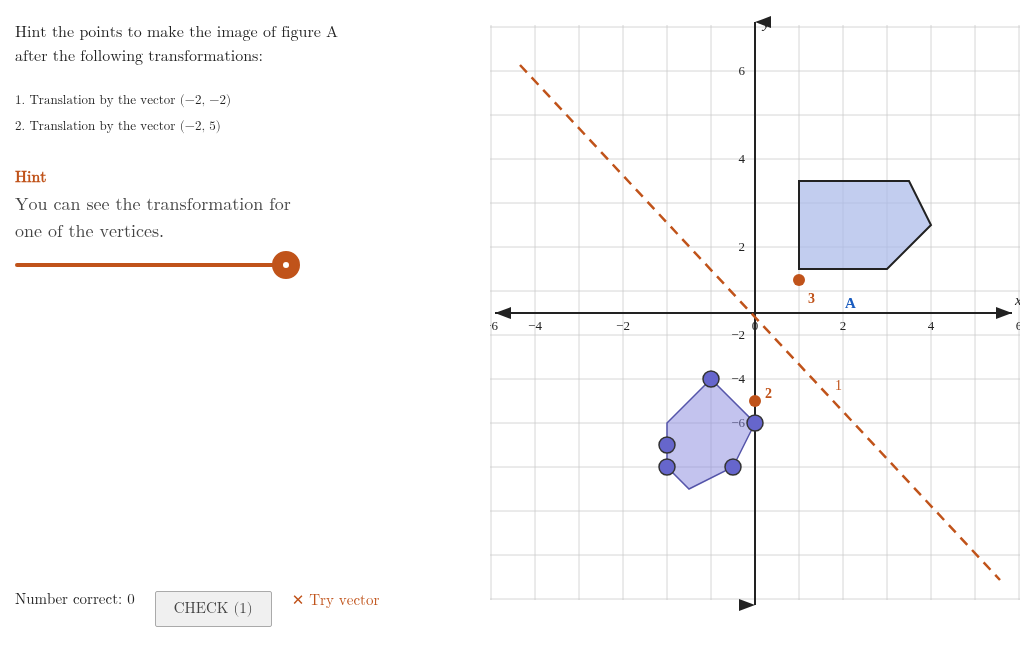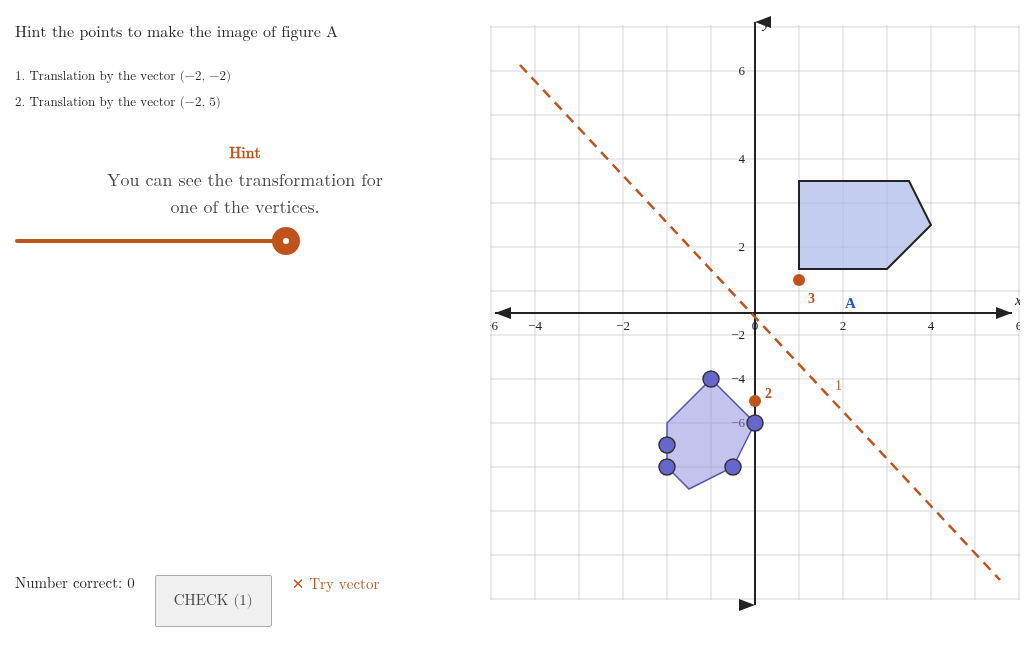--- a/index.html
+++ b/index.html
@@ -27,21 +27,20 @@
       font-size: 13px;
       line-height: 2;
       color: #222;
       margin-bottom: 20px;
     }
     .steps .step-bold {
       font-weight: bold;
     }
     .hint-section {
       margin-top: 28px;
-      text-align: center;
     }
     .hint-title {
       color: #c0531a;
       font-weight: bold;
       font-size: 16px;
       margin-bottom: 4px;
     }
     .hint-text {
       font-size: 18px;
       color: #444;
@@ -87,21 +86,21 @@
       left: 15px;
       display: flex;
       align-items: flex-start;
       gap: 20px;
     }
     .number-correct {
       font-size: 15px;
       color: #222;
     }
     .check-button {
-      padding: 16px 18px;
+      padding: 8px 18px;
       border: 1.5px solid #aaa;
       background: #f0f0f0;
       font-size: 15px;
       font-family: inherit;
       cursor: pointer;
       color: #444;
       border-radius: 2px;
     }
     .try-again {
       color: #c0531a;
@@ -122,20 +121,21 @@
       width: 530px;
       height: 610px;
     }
   </style>
 </head>
 <body>
 
 <div class="left-panel">
   <div class="instruction-text">
     <span>Hint the points to make the image of figure A</span><br>
+    <span>after the following transformations:</span>
   </div>
   <div class="steps">
     <div>1. Translation by the vector (−2, −2)</div>
     <div>2. Translation by the vector (−2, 5)</div>
   </div>
   <div class="hint-section">
     <div class="hint-title">Hint</div>
     <div class="hint-text">You can see the transformation for<br>one of the vertices.</div>
   </div>
   <div class="slider-container">

